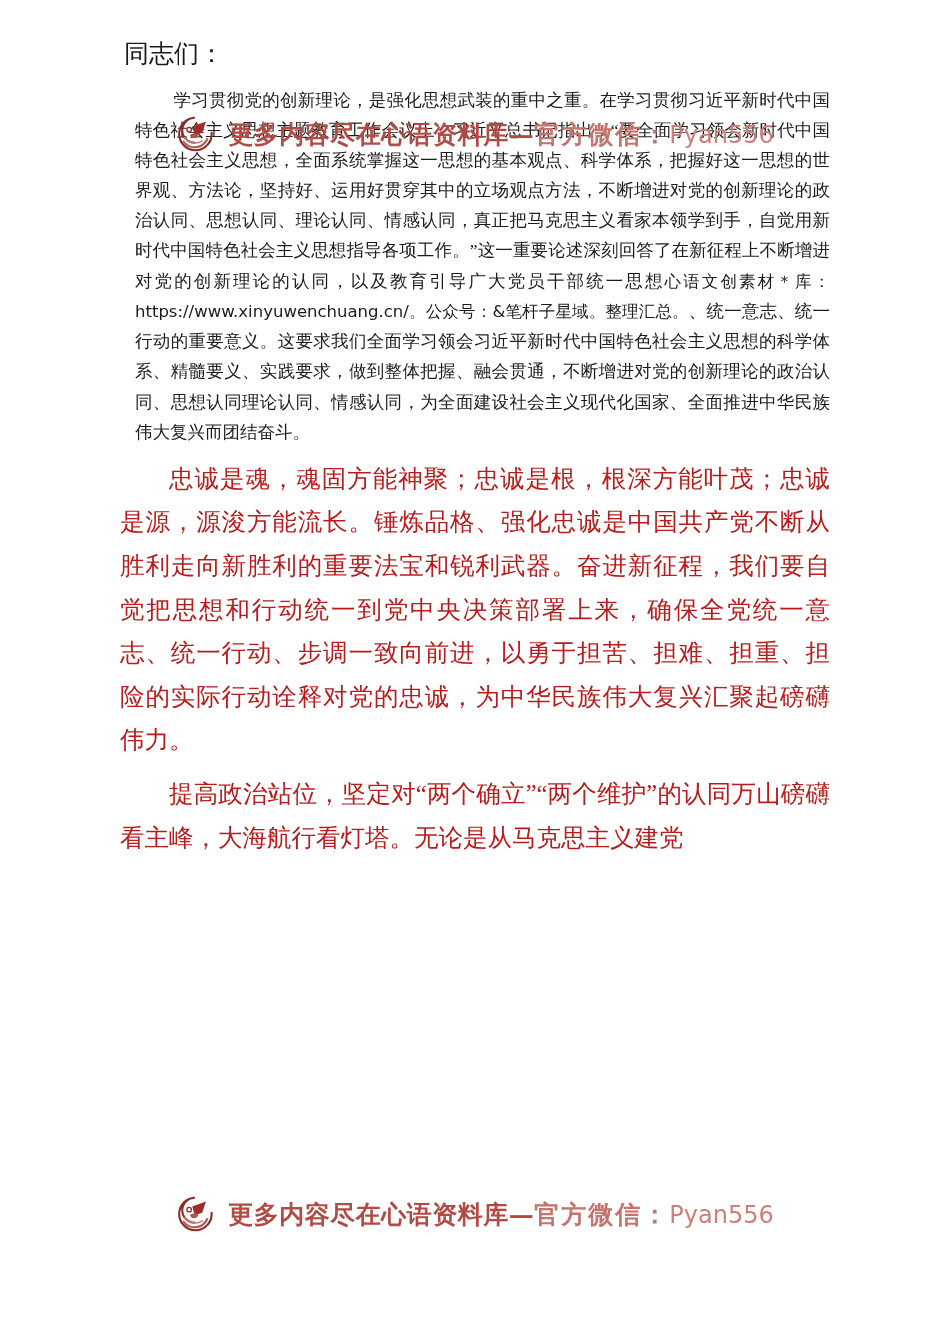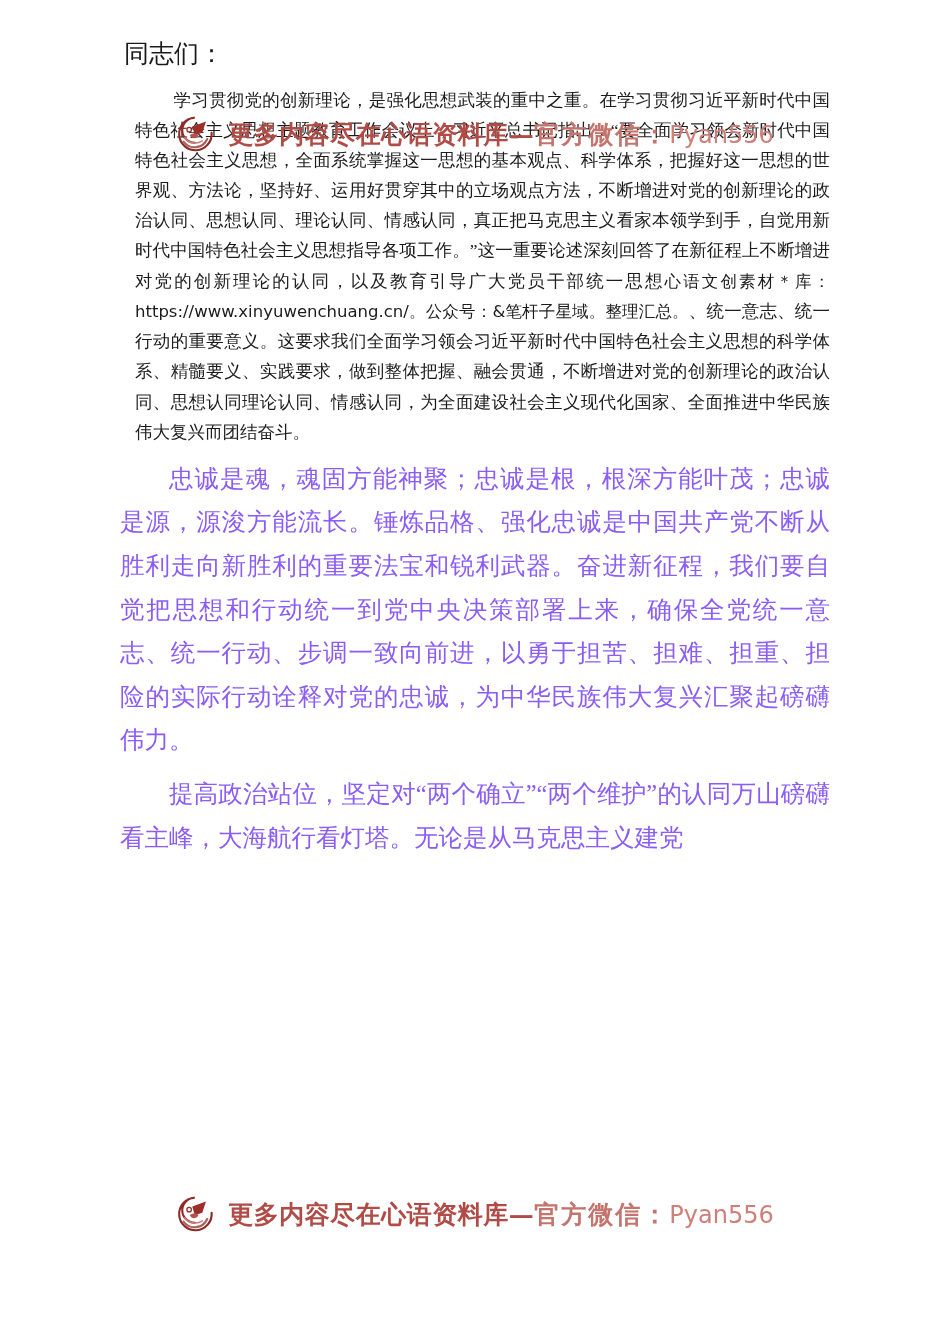--- a/index.html
+++ b/index.html
@@ -101,21 +101,21 @@
     color: #000;
   }
 
   .body-para {
     margin: 10px 0 0 0;
     font-size: 24.5px;
     line-height: 1.78;
     text-align: justify;
     text-justify: inter-ideograph;
     text-indent: 2em;
-    color: #8b5cf6;
+    color: #b91c1c;
   }
 
   .clip-bottom {
     position: absolute;
     left: 0;
     top: 1140px;
     width: 950px;
     height: 18px;
     background: #ffffff;
   }

